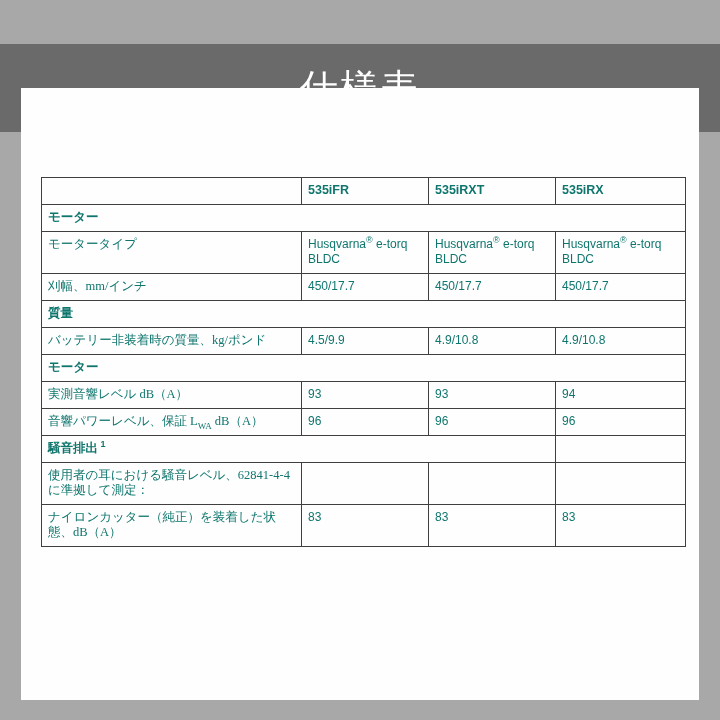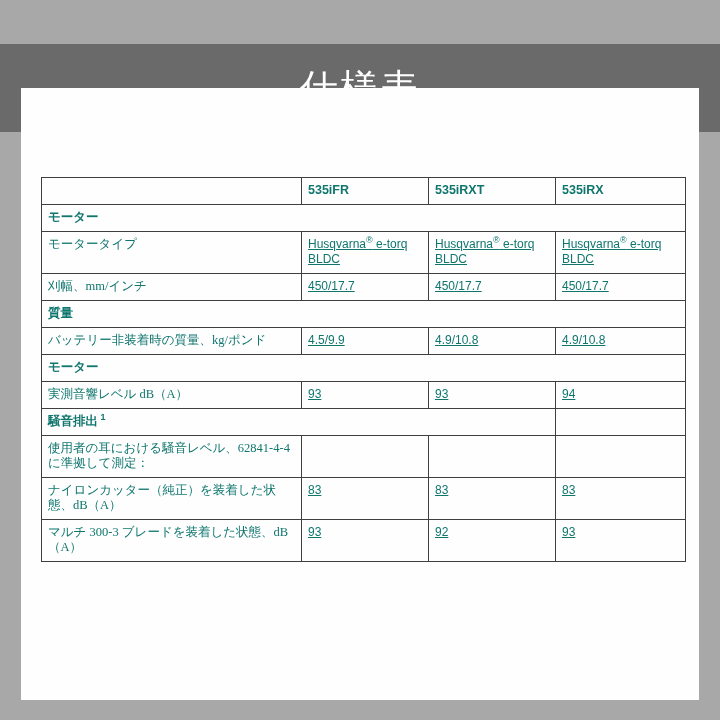--- a/index.html
+++ b/index.html
@@ -41,21 +41,20 @@
   .spec-table td.section{
     font-weight:bold;font-size:12.5px;
     font-family:"Liberation Sans",sans-serif;
   }
   .spec-table td.label{
     font-family:"Liberation Serif",serif;
     font-size:12.5px;
   }
   .spec-table td.value{
     font-family:"Liberation Sans",sans-serif;
-    text-decoration:underline;
   }
   .spec-table sup{font-size:9px;line-height:0;}
   .spec-table sub{font-size:9px;line-height:0;}
 </style>
 </head>
 <body>
 
 <div class="header-bar">
   <div class="page-title">仕様表</div>
 </div>
@@ -102,36 +101,36 @@
         <tr>
           <td class="section" colspan="4">モーター</td>
         </tr>
         <tr>
           <td class="label">実測音響レベル dB（A）</td>
           <td class="value">93</td>
           <td class="value">93</td>
           <td class="value">94</td>
         </tr>
         <tr>
+          <td class="label"><span>音響パワーレベル、保証 L</span><sub>WA</sub><span> dB（A）</span></td>
+          <td class="value">96</td>
+          <td class="value">96</td>
+          <td class="value">96</td>
+        </tr>
+        <tr>
           <td class="section" colspan="3"><span>騒音排出</span><sup> 1</sup></td>
           <td class="value"></td>
         </tr>
         <tr>
           <td class="label">使用者の耳における騒音レベル、62841-4-4 に準拠して測定：</td>
           <td class="value"></td>
           <td class="value"></td>
           <td class="value"></td>
         </tr>
         <tr>
           <td class="label">ナイロンカッター（純正）を装着した状態、dB（A）</td>
           <td class="value">83</td>
           <td class="value">83</td>
           <td class="value">83</td>
         </tr>
-        <tr>
-          <td class="label">マルチ 300-3 ブレードを装着した状態、dB（A）</td>
-          <td class="value">93</td>
-          <td class="value">92</td>
-          <td class="value">93</td>
-        </tr>
       </tbody>
   </table>
 </div>
 
 </body></html>

